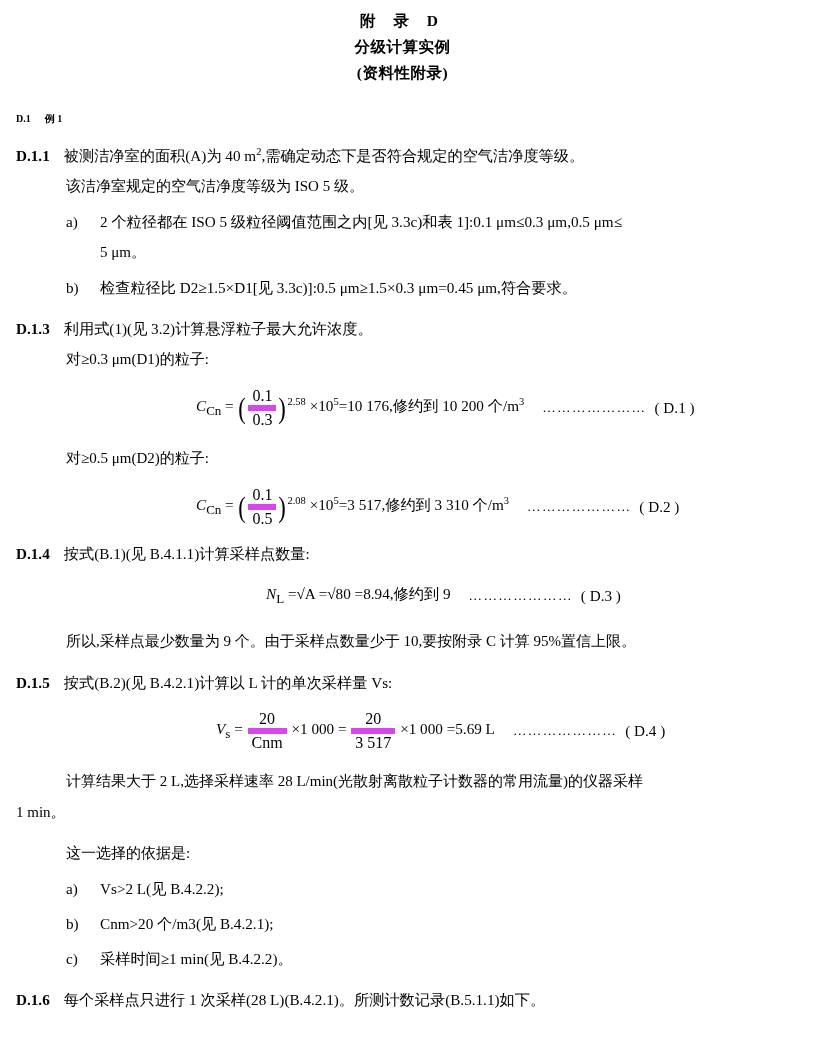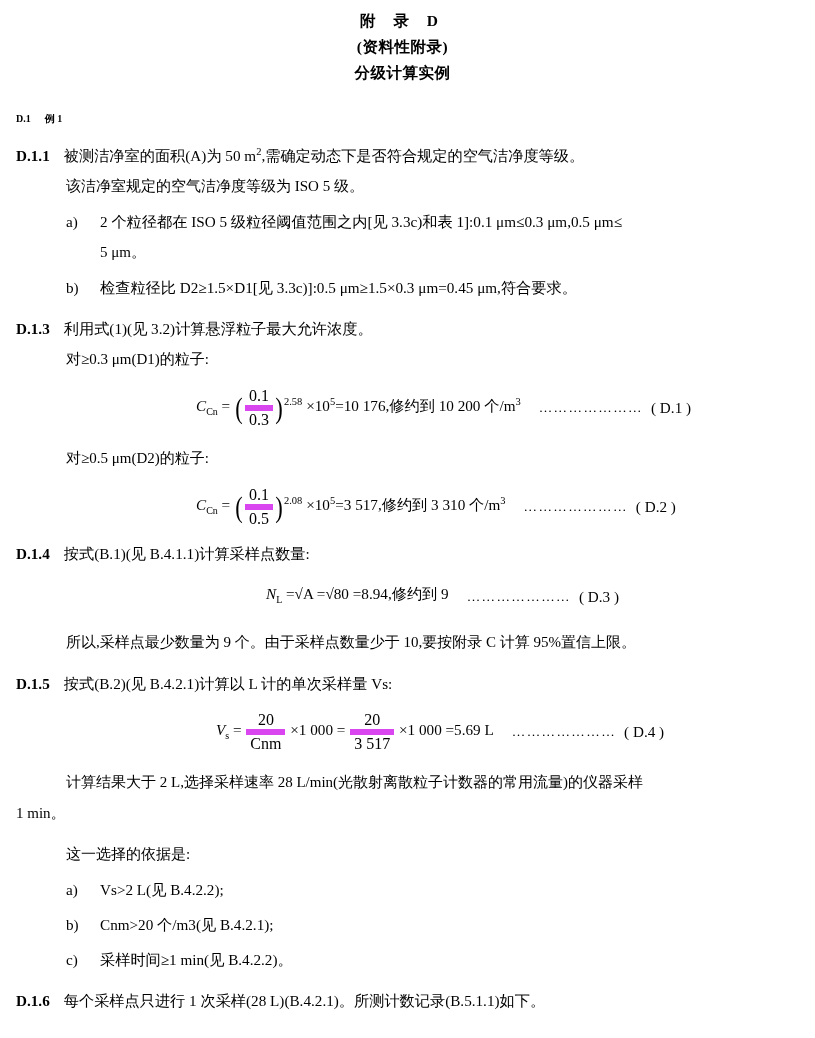--- a/index.html
+++ b/index.html
@@ -108,42 +108,42 @@
     line-height: 30px;
     font-family: "Liberation Serif", serif;
     transform: scaleX(0.75);
   }
   .sup {
     vertical-align: super;
     font-size: 10.5px;
   }
   .sub {
     vertical-align: sub;
-    font-size: 10px;
+    font-size: 13px;
   }
   i.v { font-style: italic; }
 </style>
 </head>
 <body>
 
 <div class="page">
 
   <div class="hdr">
     <div class="title-spaced">附 录 D</div>
+    <div>分级计算实例</div>
     <div>(资料性附录)</div>
-    <div>分级计算实例</div>
   </div>
 
   <div class="sec-title">
     <span class="num">D.1</span><span class="gap"></span><span>例 1</span>
   </div>
 
   <p class="para">
     <span class="lbl">D.1.1</span>
-    <span>被测洁净室的面积(A)为 50 m</span><span class="sup">2</span><span>,需确定动态下是否符合规定的空气洁净度等级。</span>
+    <span>被测洁净室的面积(A)为 40 m</span><span class="sup">2</span><span>,需确定动态下是否符合规定的空气洁净度等级。</span>
   </p>
   <p class="indent-text">该洁净室规定的空气洁净度等级为 ISO 5 级。</p>
 
   <div class="abc-row">
     <span class="mk">a)</span>
     <span class="bd">2 个粒径都在 ISO 5 级粒径阈值范围之内[见 3.3c)和表 1]:0.1 μm≤0.3 μm,0.5 μm≤</span>
   </div>
   <p class="indent-text" style="padding-left:84px">5 μm。</p>
   <div class="abc-row">
     <span class="mk">b)</span>

